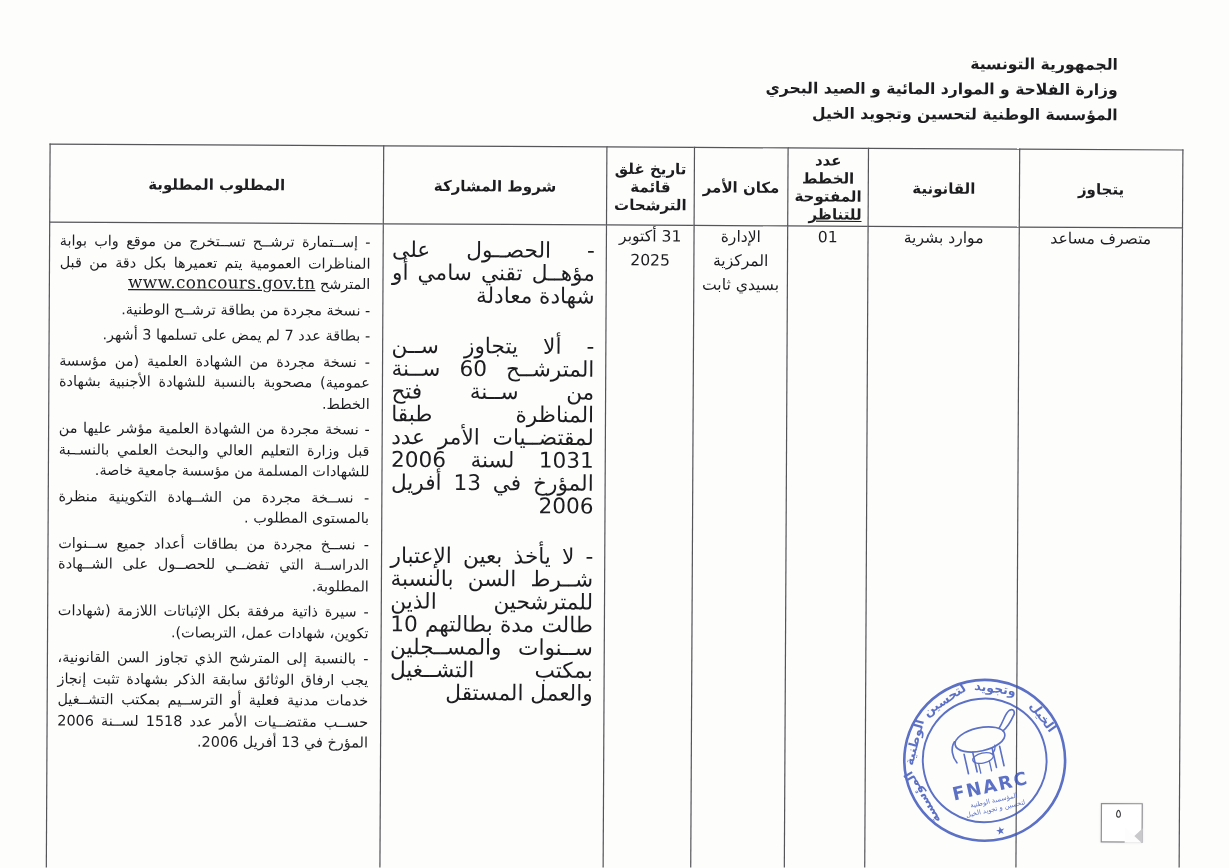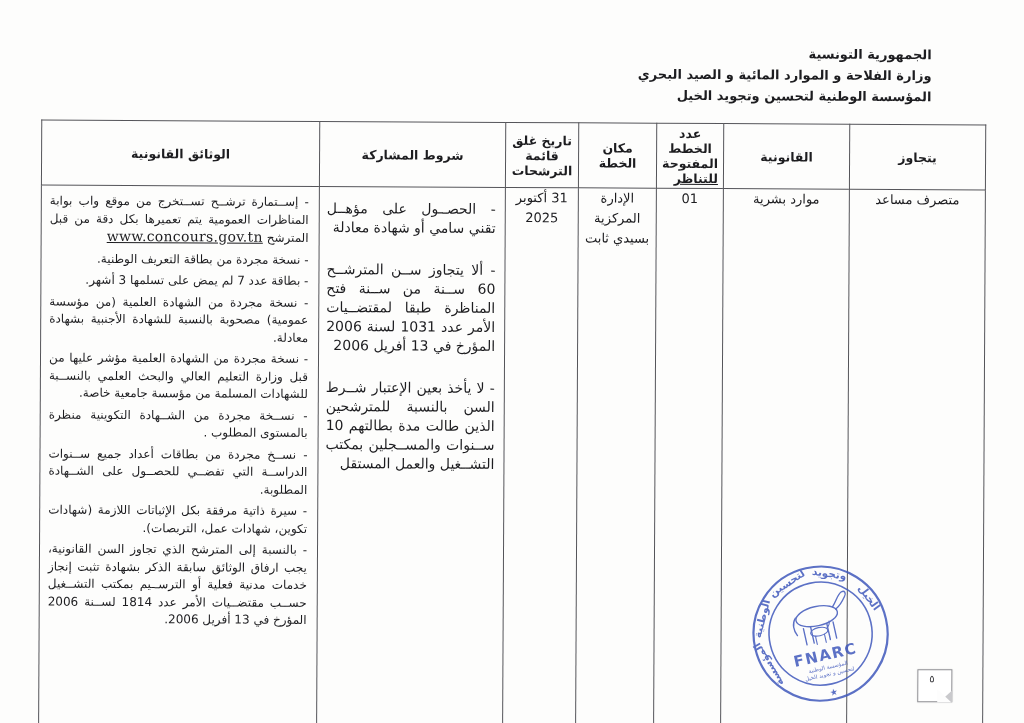--- a/index.html
+++ b/index.html
@@ -27,21 +27,21 @@
     height:60px;vertical-align:middle;text-align:center;
     font-weight:bold;font-size:12.5px;line-height:15px;padding:2px 5px;
   }
   .main thead .u{display:block;text-decoration:underline;margin-left:32px;}
   .main tbody td{height:472px;vertical-align:top;}
   td.mid{vertical-align:middle;text-align:center;font-size:13px;line-height:20px;padding:0 4px 95px;}
   td.mid.date{padding-bottom:120px;}
   .cond-cell{padding:12px 9px 0 7px;}
   .cond-cell p{
     margin:0 0 23px;text-align:justify;direction:rtl;
-    font-size:14px;line-height:19px;
+    font-size:18px;line-height:19px;
   }
   .docs-cell{padding:7px 10px 0 8px;}
   .docs-cell p{
     margin:0 0 4px;text-align:justify;direction:rtl;
     font-size:12px;line-height:17.5px;
   }
   .url{
     font-family:"DejaVu Serif",serif;font-size:14px;text-decoration:underline;
     direction:ltr;unicode-bidi:embed;letter-spacing:.3px;margin-left:10px;
   }
@@ -93,48 +93,48 @@
       <col style="width:278px">
     </colgroup>
     <thead>
       <tr>
         <th><span>يتجاوز</span></th>
         <th><span>القانونية</span></th>
         <th>
           <span>عدد الخطط المفتوحة</span>
           <span class="u">للتناظر</span>
         </th>
-        <th><span>مكان الخطة</span></th>
+        <th><span>مكان الأمر</span></th>
         <th><span>تاريخ غلق قائمة الترشحات</span></th>
         <th><span>شروط المشاركة</span></th>
-        <th><span>الوثائق القانونية</span></th>
+        <th><span>المطلوب المطلوبة</span></th>
       </tr>
     </thead>
     <tbody>
       <tr>
         <td class="mid">متصرف مساعد</td>
         <td class="mid">موارد بشرية</td>
         <td class="mid">01</td>
         <td class="mid">الإدارة المركزية بسيدي ثابت</td>
         <td class="mid date">31 أكتوبر 2025</td>
         <td class="cond-cell">
           <p>- الحصــول على مؤهــل تقني سامي أو شهادة معادلة</p>
           <p>- ألا يتجاوز ســن المترشــح 60 ســنة من ســنة فتح المناظرة طبقا لمقتضــيات الأمر عدد 1031 لسنة 2006 المؤرخ في 13 أفريل 2006</p>
           <p>- لا يأخذ بعين الإعتبار شــرط السن بالنسبة للمترشحين الذين طالت مدة بطالتهم 10 ســنوات والمســجلين بمكتب التشــغيل والعمل المستقل</p>
         </td>
         <td class="docs-cell">
           <p><span>- إســتمارة ترشــح تســتخرج من موقع واب بوابة المناظرات العمومية يتم تعميرها بكل دقة من قبل المترشح</span> <span class="url">www.concours.gov.tn</span></p>
-          <p>- نسخة مجردة من بطاقة التعريف الوطنية.</p>
+          <p>- نسخة مجردة من بطاقة ترشــح الوطنية.</p>
           <p>- بطاقة عدد 7 لم يمض على تسلمها 3 أشهر.</p>
-          <p>- نسخة مجردة من الشهادة العلمية (من مؤسسة عمومية) مصحوبة بالنسبة للشهادة الأجنبية بشهادة معادلة.</p>
+          <p>- نسخة مجردة من الشهادة العلمية (من مؤسسة عمومية) مصحوبة بالنسبة للشهادة الأجنبية بشهادة الخطط.</p>
           <p>- نسخة مجردة من الشهادة العلمية مؤشر عليها من قبل وزارة التعليم العالي والبحث العلمي بالنســبة للشهادات المسلمة من مؤسسة جامعية خاصة.</p>
           <p>- نســخة مجردة من الشــهادة التكوينية منظرة بالمستوى المطلوب .</p>
           <p>- نســخ مجردة من بطاقات أعداد جميع ســنوات الدراســة التي تفضــي للحصــول على الشــهادة المطلوبة.</p>
           <p>- سيرة ذاتية مرفقة بكل الإثباتات اللازمة (شهادات تكوين، شهادات عمل، التربصات).</p>
-          <p>- بالنسبة إلى المترشح الذي تجاوز السن القانونية، يجب ارفاق الوثائق سابقة الذكر بشهادة تثبت إنجاز خدمات مدنية فعلية أو الترســيم بمكتب التشــغيل حســب مقتضــيات الأمر عدد 1814 لســنة 2006 المؤرخ في 13 أفريل 2006.</p>
+          <p>- بالنسبة إلى المترشح الذي تجاوز السن القانونية، يجب ارفاق الوثائق سابقة الذكر بشهادة تثبت إنجاز خدمات مدنية فعلية أو الترســيم بمكتب التشــغيل حســب مقتضــيات الأمر عدد 1518 لســنة 2006 المؤرخ في 13 أفريل 2006.</p>
         </td>
       </tr>
     </tbody>
   </table>
 
   <svg class="stamp" viewBox="-76 -76 152 152">
     <g fill="none" stroke-width="2.2" stroke-linecap="round" stroke="#3c55bb">
       <circle cx="0" cy="0" r="67"></circle>
       <circle cx="0" cy="0" r="51.5" stroke-width="1.6"></circle>
       <g transform="translate(0,-16) scale(0.92)" stroke-width="1.5">

